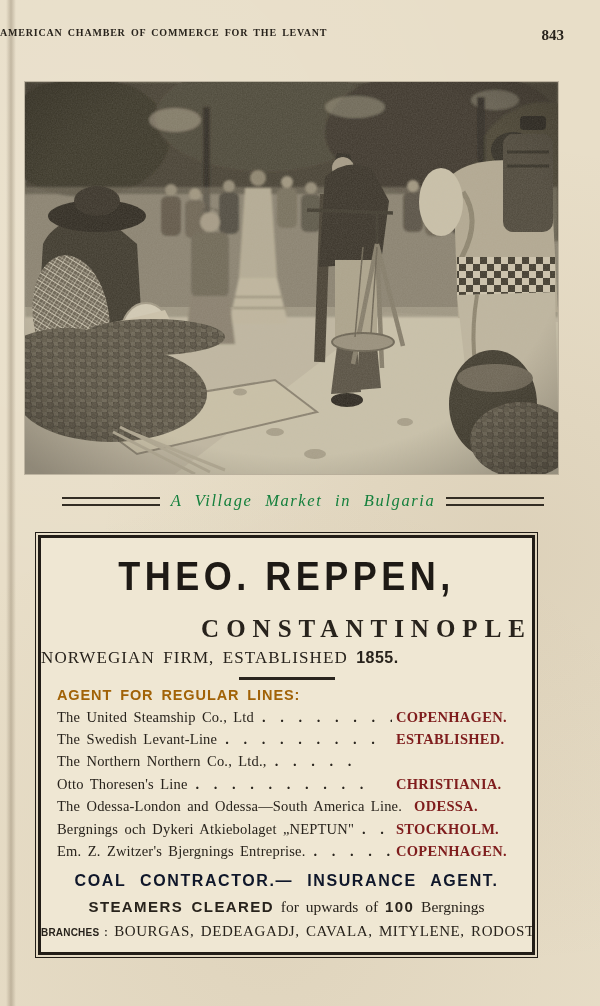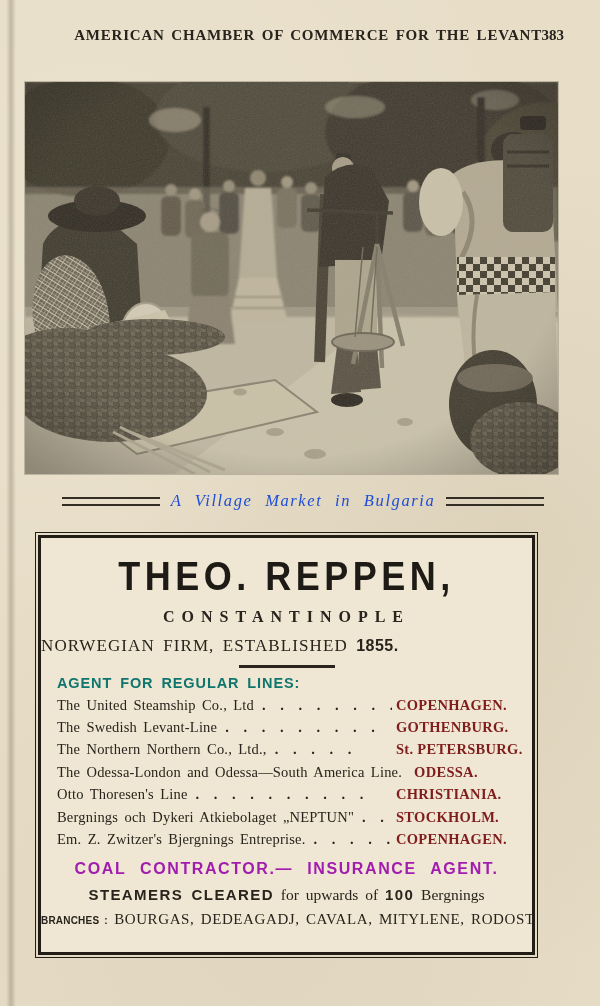--- a/index.html
+++ b/index.html
@@ -7,64 +7,64 @@
     width:600px;height:1006px;position:relative;overflow:hidden;
     font-family:"Liberation Serif", serif;color:#28231c;
     background:
       radial-gradient(circle at 15% 18%, rgba(255,255,255,.10), transparent 45%),
       radial-gradient(circle at 85% 55%, rgba(125,100,62,.10), transparent 55%),
       radial-gradient(circle at 45% 92%, rgba(125,100,62,.08), transparent 45%),
       #e8dec8;
   }
   .gutter{position:absolute;left:6px;top:0;bottom:0;width:10px;pointer-events:none;
     background:linear-gradient(90deg, rgba(120,98,66,0), rgba(92,76,52,.28) 50%, rgba(120,98,66,0));}
-  .running-header{position:absolute;top:27px;left:0;right:58px;text-align:right;
-    font-weight:bold;font-size:15px;letter-spacing:.8px;word-spacing:2px;white-space:nowrap;}
+  .running-header{position:absolute;top:27px;left:0;right:58px;text-align:left;
+    font-weight:bold;font-size:10px;letter-spacing:.8px;word-spacing:2px;white-space:nowrap;}
   .page-number{position:absolute;top:27px;right:36px;font-weight:bold;font-size:15px;}
   .photo{position:absolute;left:25px;top:82px;width:533px;height:392px;background:#8f897b;
     box-shadow:0 0 0 1px rgba(60,52,40,.25);}
   .photo svg{display:block;}
   .caption{position:absolute;top:491px;left:62px;right:56px;display:flex;align-items:center;gap:11px;}
   .caption-rule{flex:1;height:5px;border-top:2px solid #332d24;border-bottom:2px solid #332d24;}
-  .caption-text{font-style:italic;font-size:16.5px;letter-spacing:1.6px;word-spacing:7px;white-space:nowrap;color:#1d4ed8;}
+  .caption-text{font-style:italic;font-size:16.5px;letter-spacing:1.6px;word-spacing:7px;white-space:nowrap;color:#15803d;}
   .ad-outer{position:absolute;left:35px;top:532px;width:503px;height:426px;
     border:1.5px solid #221d17;padding:2px;box-sizing:border-box;}
   .ad-inner{width:100%;height:100%;box-sizing:border-box;border:3.5px solid #221d17;
     background:#efe7d3;overflow:hidden;}
   .company{font-family:"Liberation Sans", sans-serif;font-weight:bold;font-size:40px;line-height:47px;
     letter-spacing:5px;text-align:center;margin-top:15px;transform:scaleX(.9);transform-origin:center;
     color:#1e1a15;white-space:nowrap;}
-  .company-city{font-weight:bold;font-size:16px;line-height:26px;letter-spacing:7px;text-align:center;margin-top:4px;}
+  .company-city{font-weight:bold;font-size:25px;line-height:26px;letter-spacing:7px;text-align:right;margin-top:16px;}
   .tagline{font-size:17px;line-height:22px;letter-spacing:1.1px;word-spacing:3px;text-align:left;margin-top:5px;}
   .tagline .year{font-family:"Liberation Sans", sans-serif;font-weight:bold;font-size:16px;letter-spacing:.5px;}
   .small-rule{width:96px;height:2.5px;background:#2a251e;margin:8px auto 7px;}
   .section-heading{font-family:"Liberation Sans", sans-serif;font-weight:bold;font-size:14.5px;
-    letter-spacing:.9px;word-spacing:3px;margin:4px 0 3px 16px;color:#0f766e;}
+    letter-spacing:.9px;word-spacing:3px;margin:4px 0 3px 16px;color:#a16207;}
   .line-row{display:flex;align-items:baseline;margin:0 13px 0 16px;font-size:14.5px;line-height:22.4px;white-space:nowrap;}
   .line-name{flex-shrink:0;word-spacing:2.5px;letter-spacing:.2px;text-align:right;}
   .line-leader{flex:1;overflow:hidden;letter-spacing:5.5px;font-weight:bold;margin:0 4px 0 8px;color:#2a251e;}
   .line-city{width:123px;flex-shrink:0;font-weight:bold;letter-spacing:.3px;color:#7f1d1d;}
   .coal-line{font-family:"Liberation Sans", sans-serif;font-weight:bold;font-size:16px;line-height:21px;
-    letter-spacing:1.6px;word-spacing:8px;text-align:center;margin-top:8px;color:#a21caf;}
+    letter-spacing:1.6px;word-spacing:8px;text-align:center;margin-top:8px;color:#0f172a;}
   .steamers-line{text-align:center;font-size:15.5px;line-height:21px;margin-top:5px;word-spacing:3px;white-space:nowrap;}
   .steamers-line .b-sans{font-family:"Liberation Sans", sans-serif;font-weight:bold;font-size:15px;letter-spacing:1.4px;}
   .branches-line{text-align:center;font-size:15px;line-height:20px;margin-top:4px;letter-spacing:.6px;word-spacing:2px;white-space:nowrap;}
   .branches-line .label{font-family:"Liberation Sans", sans-serif;font-weight:bold;font-size:10px;letter-spacing:.2px;}
   .bleed{position:absolute;pointer-events:none;opacity:.5;filter:blur(1.2px);
     background:repeating-linear-gradient(0deg, rgba(95,82,58,.07) 0 3px, transparent 3px 15px);}
   .bleed-a{left:350px;top:690px;width:180px;height:250px;}
   .bleed-b{left:45px;top:840px;width:90px;height:110px;}
 </style>
 </head>
 <body>
 
 <div class="gutter"></div>
 
 <div class="running-header">AMERICAN CHAMBER OF COMMERCE FOR THE LEVANT</div>
-<div class="page-number">383</div>
+<div class="page-number">843</div>
 
 <div class="photo">
   <svg width="533" height="392" viewBox="0 0 533 392" role="img">
     <defs>
       <pattern id="plums" width="11" height="10" patternUnits="userSpaceOnUse">
         <rect width="11" height="10" fill="#6a6355"></rect>
         <circle cx="3" cy="3" r="3.6" fill="#544e42" stroke="#3b362d" stroke-width=".6"></circle>
         <circle cx="8.5" cy="7.5" r="3.6" fill="#5d5749" stroke="#3b362d" stroke-width=".6"></circle>
       </pattern>
       <pattern id="net" width="7" height="7" patternUnits="userSpaceOnUse" patternTransform="rotate(40)">
@@ -236,36 +236,35 @@
     <div class="section-heading">AGENT FOR REGULAR LINES:</div>
 
     <div class="line-row">
       <span class="line-name">The United Steamship Co., Ltd</span>
       <span class="line-leader">. . . . . . . .</span>
       <span class="line-city">COPENHAGEN.</span>
     </div>
     <div class="line-row">
       <span class="line-name">The Swedish Levant-Line</span>
       <span class="line-leader">. . . . . . . . .</span>
-      <span class="line-city">GOTHENBURG.</span>
+      <span class="line-city">ESTABLISHED.</span>
     </div>
     <div class="line-row">
       <span class="line-name">The Northern Northern Co., Ltd.,</span>
       <span class="line-leader">. . . . .</span>
-      <span class="line-city">St. PETERSBURG.</span>
+    </div>
+    <div class="line-row">
+      <span class="line-name">Otto Thoresen's Line</span>
+      <span class="line-leader">. . . . . . . . . .</span>
+      <span class="line-city">CHRISTIANIA.</span>
     </div>
     <div class="line-row">
       <span class="line-name">The Odessa-London and Odessa—South America Line.</span>
       <span class="line-leader"></span>
       <span class="line-city">ODESSA.</span>
-    </div>
-    <div class="line-row">
-      <span class="line-name">Otto Thoresen's Line</span>
-      <span class="line-leader">. . . . . . . . . .</span>
-      <span class="line-city">CHRISTIANIA.</span>
     </div>
 
 
     <div class="line-row">
       <span class="line-name">Bergnings och Dykeri Atkiebolaget „NEPTUN"</span>
       <span class="line-leader">. .</span>
       <span class="line-city">STOCKHOLM.</span>
     </div>
     <div class="line-row">
       <span class="line-name">Em. Z. Zwitzer's Bjergnings Entreprise.</span>

